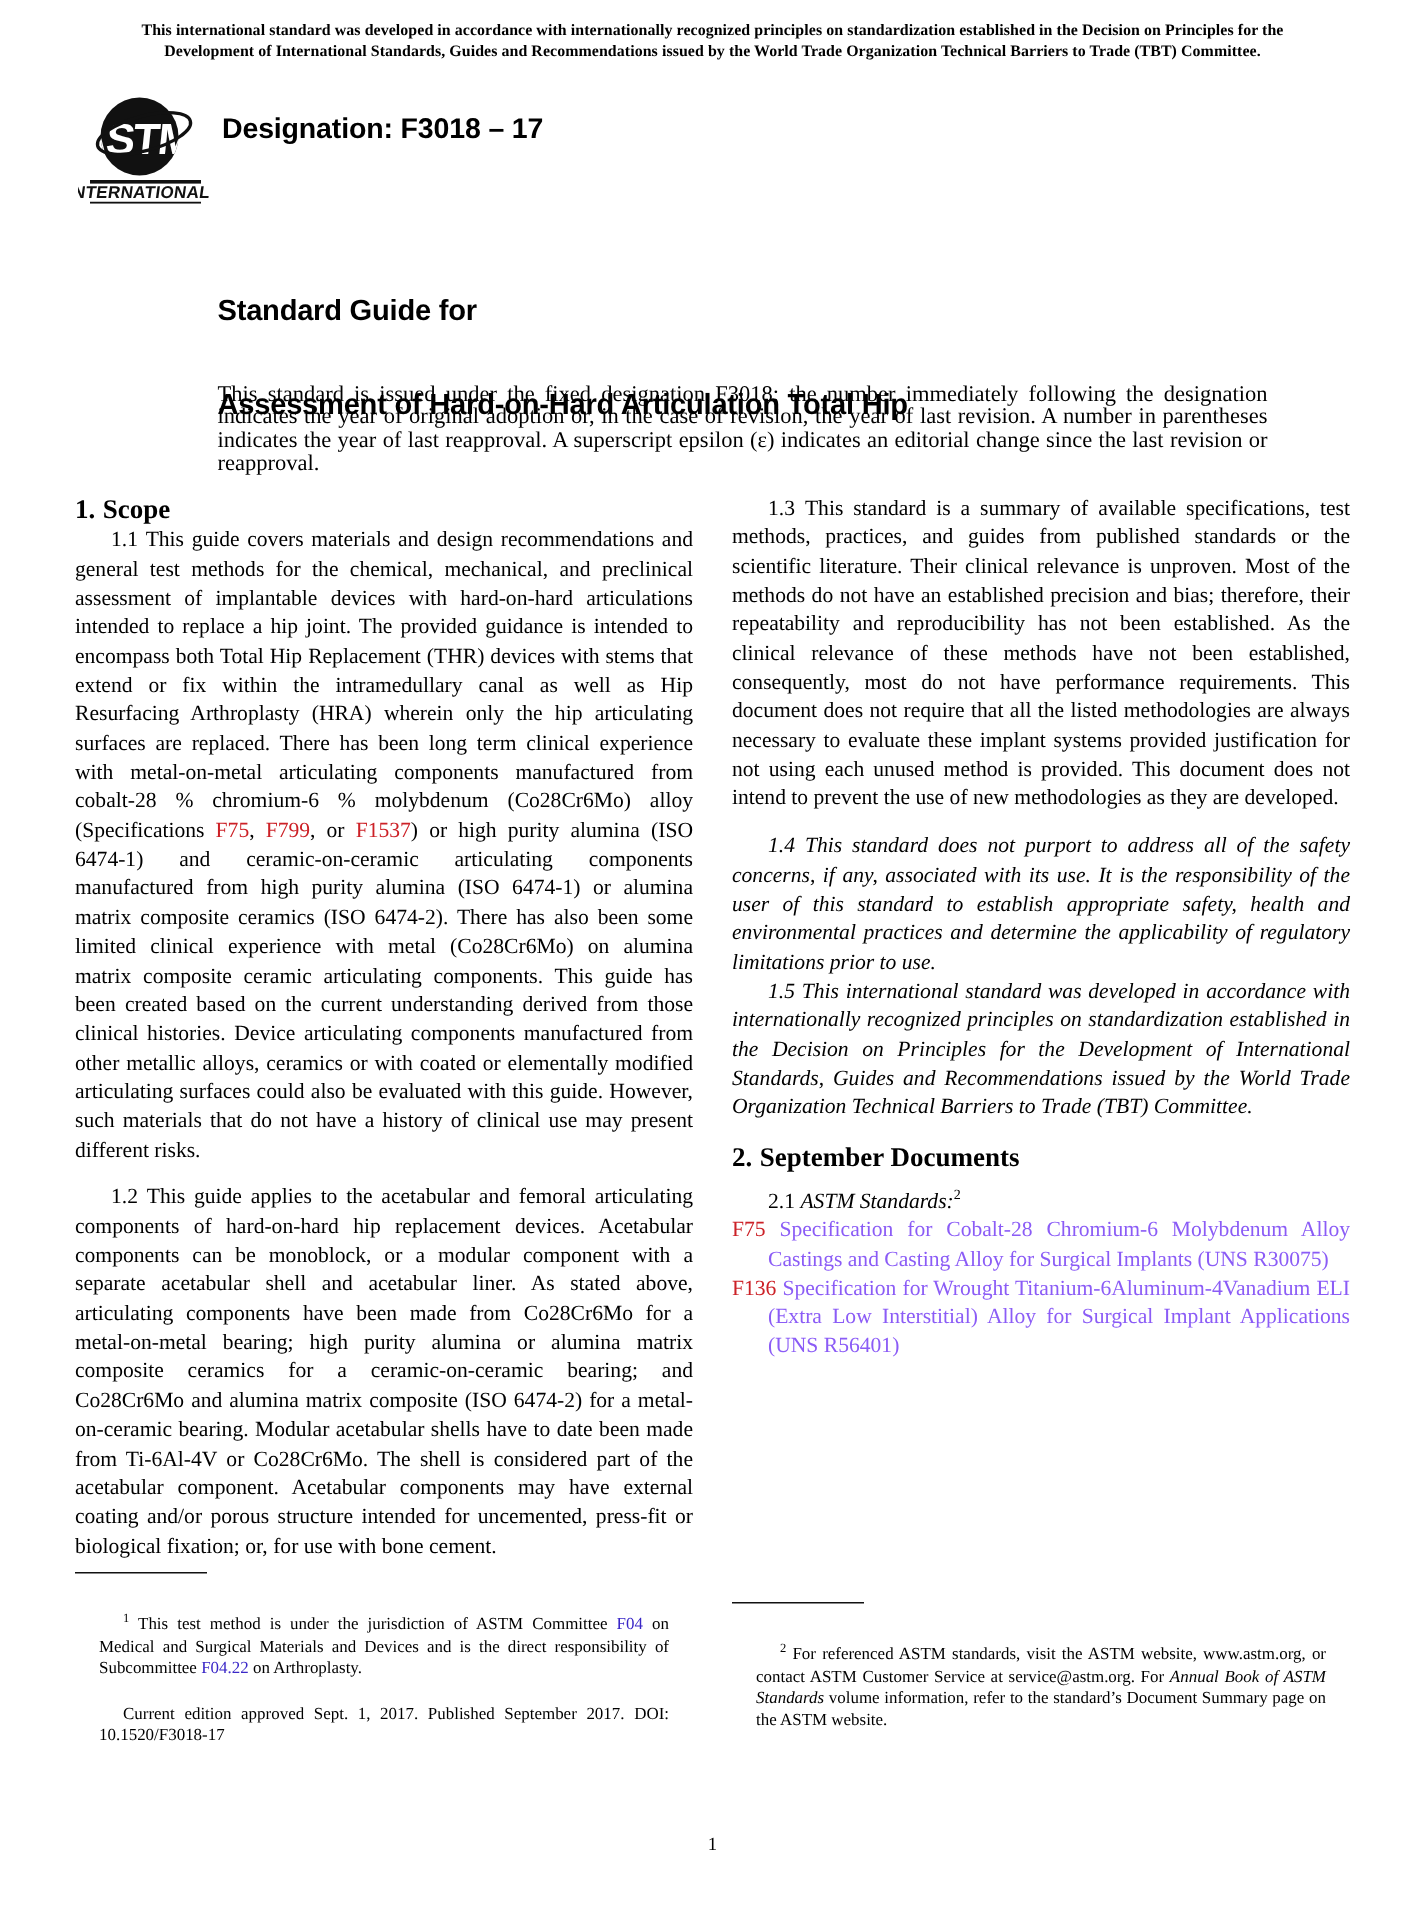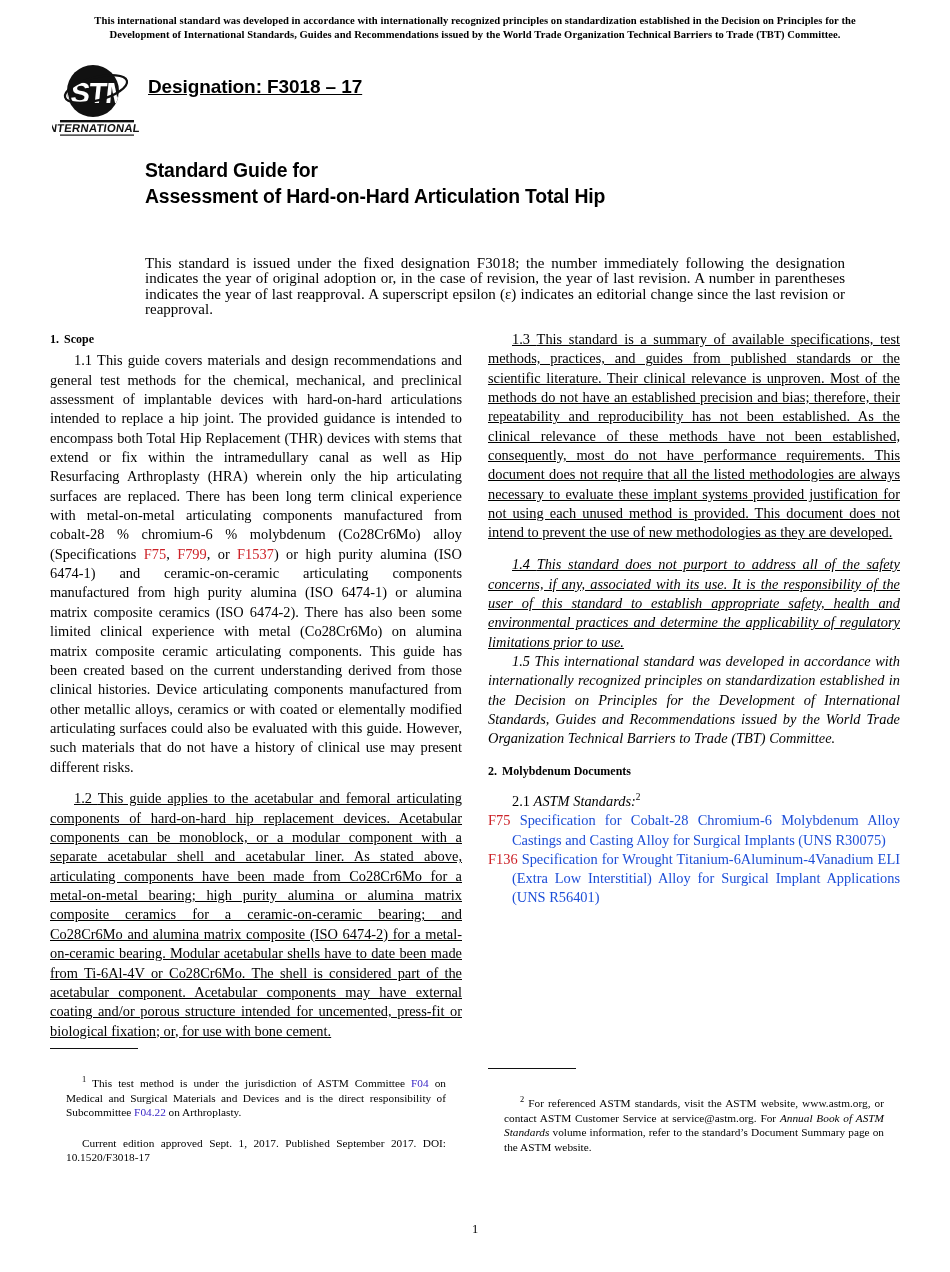--- a/index.html
+++ b/index.html
@@ -55,36 +55,36 @@
   .logo-svg { display:block; }
   .designation {
     position: absolute;
     left: 96px;
     top: 14px;
     font-family: "Liberation Sans", sans-serif;
     font-weight: bold;
     font-size: 19px;
     letter-spacing: -0.1px;
     white-space: nowrap;
-    text-decoration: underline;
   }
 
   
   .titleblock {
     position: absolute;
     left: 145px;
     top: 158px;
     width: 700px;
   }
   .title-line {
     font-family: "Liberation Sans", sans-serif;
     font-weight: bold;
     font-size: 19.4px;
     line-height: 25.8px;
     letter-spacing: -0.15px;
+    margin-top: 37px;
   }
   .title-line sup {
     font-size: 10.5px;
     vertical-align: super;
     line-height: 0;
   }
 
   .issue-note {
     position: absolute;
     left: 145px;
@@ -104,33 +104,33 @@
     font-size: 14.4px;
     line-height: 19.35px;
     text-align: justify;
     text-justify: inter-word;
   }
   .col-left  { left: 50px;  }
   .col-right { left: 488px; }
 
   .sec-head {
     font-weight: bold;
-    font-size: 12px;
+    font-size: 18px;
     margin: 0 0 2px 0;
     text-align: left;
   }
   .sec-head.spaced { margin-top: 13px; }
   .sec-head .num { margin-right: 5px; }
 
   p.para {
     margin: 0;
     text-indent: 24px;
   }
   p.para.cont { text-indent: 0; }
-  p.para.gap { margin-top: 12.5px; text-decoration: underline; }
+  p.para.gap { margin-top: 12.5px; }
   p.para.italic { font-style: italic; }
 
   .sub-head {
     margin: 11px 0 0 0;
     text-indent: 24px;
     text-align: left;
   }
   .sub-head .it { font-style: italic; }
   .sub-head sup { font-size: 9.4px; vertical-align: super; line-height: 0; }
 
@@ -139,21 +139,21 @@
 
   
   .ref-entry {
     margin: 0;
     padding-left: 24px;
     text-indent: -24px;
     text-align: justify;
     line-height: 19.2px;
   }
   .ref-entry .desig { color: #cc2127; }
-  .ref-entry .rtitle { color: #1d4ed8; }
+  .ref-entry .rtitle { color: #8b5cf6; }
 
   
   .fn-rule {
     position: absolute;
     width: 88px;
     height: 0;
     border-top: 1px solid #111;
   }
   .fn {
     position: absolute;
@@ -245,21 +245,21 @@
 
     <p class="para cont" style="visibility:hidden;height:0;margin:0;">x</p>
 
     <p class="para gap" style="margin-top:0"><span>1.3</span>&nbsp;<span>This standard is a summary of available specifications, test methods, practices, and guides from published standards or the scientific literature. Their clinical relevance is unproven. Most of the methods do not have an established precision and bias; therefore, their repeatability and reproducibility has not been established. As the clinical relevance of these methods have not been established, consequently, most do not have performance requirements. This document does not require that all the listed methodologies are always necessary to evaluate these implant systems provided justification for not using each unused method is provided. This document does not intend to prevent the use of new methodologies as they are developed.</span></p>
 
     <p class="para gap italic"><span>1.4</span>&nbsp;<span>This standard does not purport to address all of the safety concerns, if any, associated with its use. It is the responsibility of the user of this standard to establish appropriate safety, health and environmental practices and determine the applicability of regulatory limitations prior to use.</span></p>
 
     <p class="para italic"><span>1.5</span>&nbsp;<span>This international standard was developed in accordance with internationally recognized principles on standardization established in the Decision on Principles for the Development of International Standards, Guides and Recommendations issued by the World Trade Organization Technical Barriers to Trade (TBT) Committee.</span></p>
 
     <div class="sec-head spaced">
-      <span class="num">2.</span><span>Molybdenum Documents</span>
+      <span class="num">2.</span><span>September Documents</span>
     </div>
 
     <p class="sub-head"><span>2.1</span>&nbsp;<span class="it">ASTM Standards:</span><sup>2</sup></p>
 
     <p class="ref-entry"><span class="desig">F75</span><span class="rtitle"> Specification for Cobalt-28 Chromium-6 Molybdenum Alloy Castings and Casting Alloy for Surgical Implants (UNS R30075)</span></p>
 
     <p class="ref-entry"><span class="desig">F136</span><span class="rtitle"> Specification for Wrought Titanium-6Aluminum-4Vanadium ELI (Extra Low Interstitial) Alloy for Surgical Implant Applications (UNS R56401)</span></p>
 
   </div>
 

